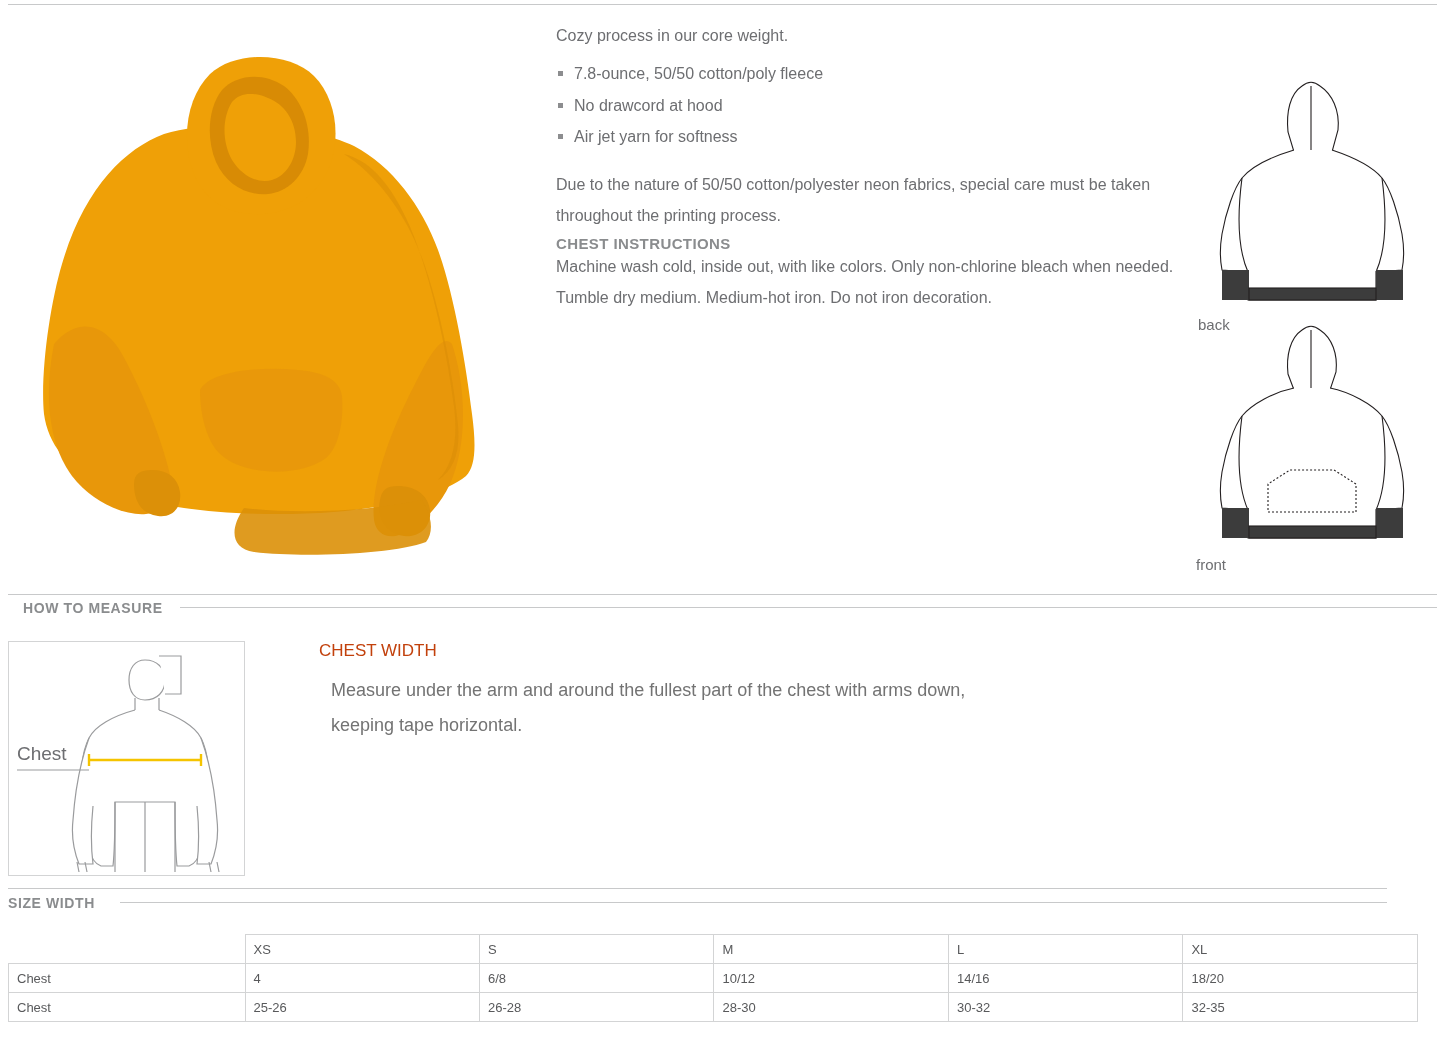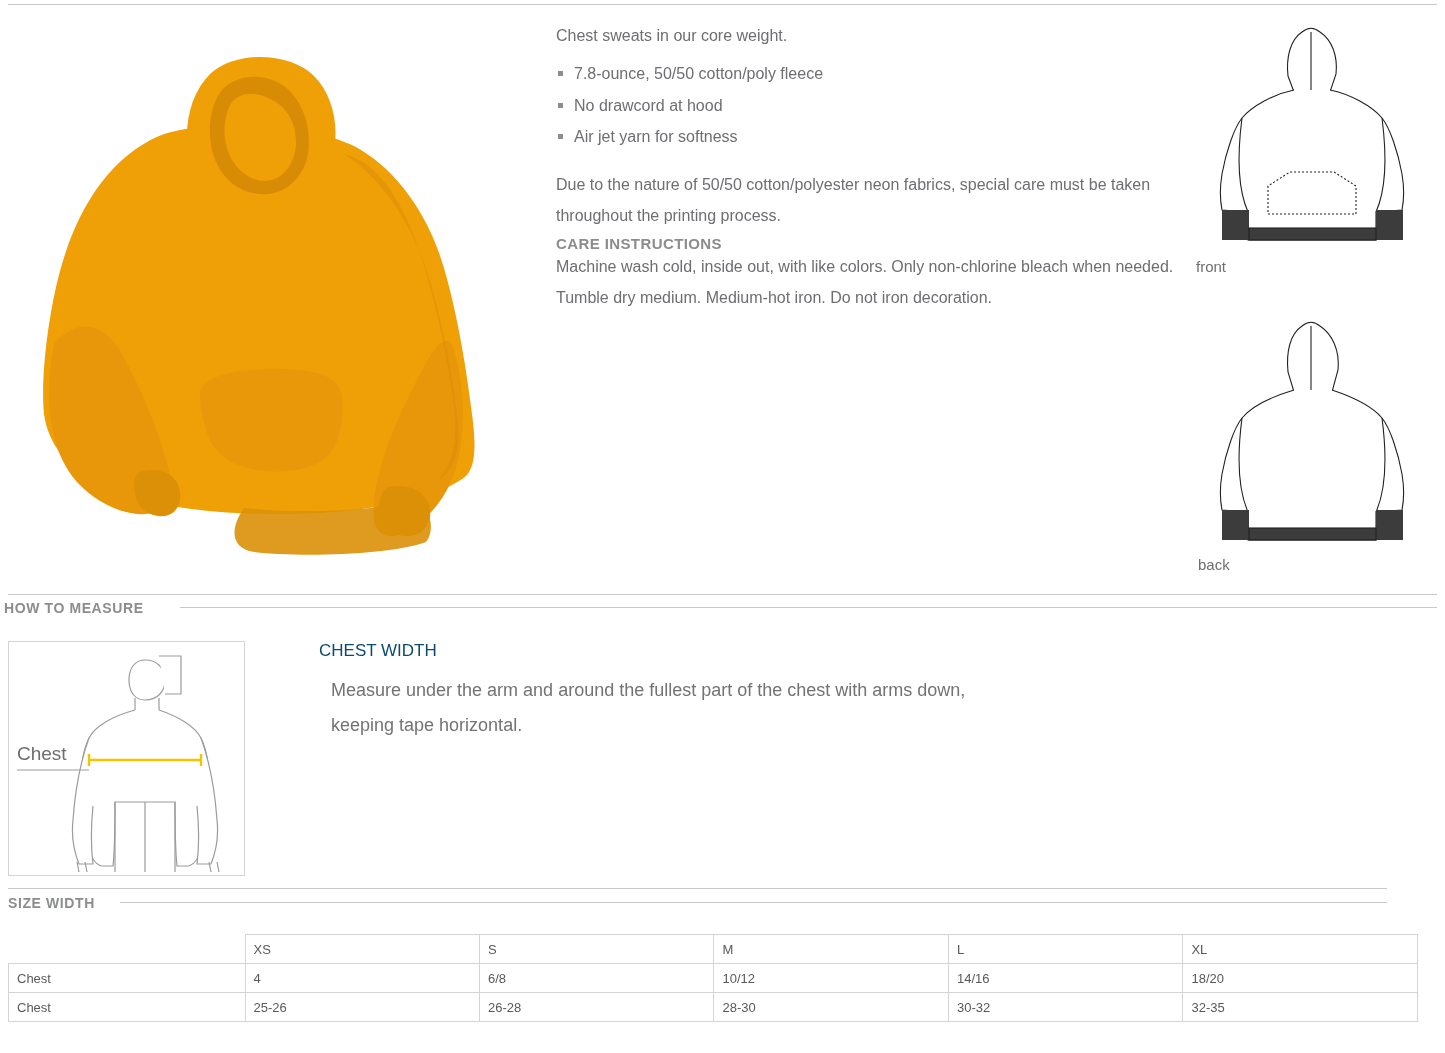--- a/index.html
+++ b/index.html
@@ -65,21 +65,21 @@
     position: absolute; font-size: 14px; font-weight: bold; color: #8a8c8e;
     letter-spacing: .6px;
   }
 
   .measure-img {
     position: absolute; left: 8px; top: 641px; width: 237px; height: 235px;
     border: 1px solid #d3d4d5; background: #fff;
   }
 
   .measure-text { position: absolute; left: 319px; top: 641px; width: 700px; }
-  .measure-head { font-size: 17px; color: #0c4a6e; margin: 0 0 12px 0; }
+  .measure-head { font-size: 17px; color: #c2410c; margin: 0 0 12px 0; }
   .measure-body { font-size: 18px; color: #737373; line-height: 1.95; margin: 12px; }
 
   
   .size-table {
     position: absolute; left: 8px; top: 934px; width: 1410px;
     border-collapse: collapse; font-size: 13px; color: #58595b;
   }
   .size-table td, .size-table th {
     border: 1px solid #d3d4d5; height: 29px; padding: 0 8px;
     text-align: left; font-weight: normal; vertical-align: middle;
@@ -143,65 +143,34 @@
                    C380 540 290 544 240 538 C216 534 216 514 230 494 Z" fill="#dc9008" opacity="0.9"></path>
 
           <path d="M330 140 C362 160 392 200 408 244 C426 292 440 366 444 412
                    C446 438 440 456 424 466 C440 450 444 424 440 392
                    C432 330 414 250 392 204 C374 166 354 146 330 140 Z" fill="#d88b05" opacity="0.5"></path>
         </g>
       </svg>
     </div>
 
     <div class="desc">
-      <p class="lead">Chest sweats in our core weight.</p>
+      <p class="lead">Cozy process in our core weight.</p>
 
       <ul class="bullets">
         <li>7.8-ounce, 50/50 cotton/poly fleece</li>
         <li>No drawcord at hood</li>
         <li>Air jet yarn for softness</li>
       </ul>
 
       <p class="para">Due to the nature of 50/50 cotton/polyester neon fabrics, special care must be taken throughout the printing process.</p>
-      <p class="care-title">CARE INSTRUCTIONS</p>
+      <p class="care-title">CHEST INSTRUCTIONS</p>
       <p class="para">Machine wash cold, inside out, with like colors. Only non-chlorine bleach when needed. Tumble dry medium. Medium-hot iron. Do not iron decoration.</p>
     </div>
 
     <div class="drawings">
-
-      <div class="drawing-box">
-        <svg width="245" height="240" viewBox="0 0 245 240" aria-hidden="true">
-          <g fill="none" stroke="#231f20" stroke-width="1.1">
-
-            <path d="M112 18 C100 26 96 44 98 62 L104 78 L140 78 L146 60
-                     C148 42 142 26 130 18 C124 13 118 13 112 18 Z" fill="#fff"></path>
-            <path d="M121 18 L121 78"></path>
-
-            <path d="M104 76 C84 80 62 92 52 104 C44 114 36 138 32 160
-                     C30 172 30 186 32 196 L58 198 L58 226 L186 226 L186 198
-                     L212 196 C214 186 214 172 212 160 C208 138 200 114 192 104
-                     C182 92 160 80 140 76" fill="#fff"></path>
-
-            <path d="M78 172 L78 200 L166 200 L166 172 L144 158 L100 158 Z" fill="#fff" stroke-dasharray="2 2"></path>
-
-            <path d="M58 198 C50 180 46 150 52 104"></path>
-            <path d="M186 198 C194 180 198 150 192 104"></path>
-          </g>
-
-          <g fill="#3c3c3c">
-            <rect x="32" y="196" width="27" height="30"></rect>
-            <rect x="186" y="196" width="27" height="30"></rect>
-            <rect x="59" y="214" width="127" height="12"></rect>
-          </g>
-          <g fill="none" stroke="#231f20" stroke-width="1.1">
-            <rect x="59" y="214" width="127" height="12"></rect>
-          </g>
-        </svg>
-        <div class="drawing-caption">front</div>
-      </div>
 
       <div class="drawing-box" style="margin-top:58px;">
         <svg width="245" height="240" viewBox="0 0 245 240" aria-hidden="true">
           <g fill="none" stroke="#231f20" stroke-width="1.1">
             <path d="M112 14 C100 22 96 40 98 60 L104 80 L142 80 L148 58
                      C150 38 142 22 130 14 C124 9 118 9 112 14 Z" fill="#fff"></path>
             <path d="M121 14 L121 80"></path>
             <path d="M104 78 C84 84 62 94 52 106 C44 116 36 140 32 162
                      C30 174 30 188 32 198 L58 200 L58 228 L186 228 L186 200
                      L212 198 C214 188 214 174 212 162 C208 140 200 116 192 106
@@ -214,25 +183,56 @@
             <rect x="186" y="198" width="27" height="30"></rect>
             <rect x="59" y="216" width="127" height="12"></rect>
           </g>
           <g fill="none" stroke="#231f20" stroke-width="1.1">
             <rect x="59" y="216" width="127" height="12"></rect>
           </g>
         </svg>
         <div class="drawing-caption back">back</div>
       </div>
 
+      <div class="drawing-box">
+        <svg width="245" height="240" viewBox="0 0 245 240" aria-hidden="true">
+          <g fill="none" stroke="#231f20" stroke-width="1.1">
+
+            <path d="M112 18 C100 26 96 44 98 62 L104 78 L140 78 L146 60
+                     C148 42 142 26 130 18 C124 13 118 13 112 18 Z" fill="#fff"></path>
+            <path d="M121 18 L121 78"></path>
+
+            <path d="M104 76 C84 80 62 92 52 104 C44 114 36 138 32 160
+                     C30 172 30 186 32 196 L58 198 L58 226 L186 226 L186 198
+                     L212 196 C214 186 214 172 212 160 C208 138 200 114 192 104
+                     C182 92 160 80 140 76" fill="#fff"></path>
+
+            <path d="M78 172 L78 200 L166 200 L166 172 L144 158 L100 158 Z" fill="#fff" stroke-dasharray="2 2"></path>
+
+            <path d="M58 198 C50 180 46 150 52 104"></path>
+            <path d="M186 198 C194 180 198 150 192 104"></path>
+          </g>
+
+          <g fill="#3c3c3c">
+            <rect x="32" y="196" width="27" height="30"></rect>
+            <rect x="186" y="196" width="27" height="30"></rect>
+            <rect x="59" y="214" width="127" height="12"></rect>
+          </g>
+          <g fill="none" stroke="#231f20" stroke-width="1.1">
+            <rect x="59" y="214" width="127" height="12"></rect>
+          </g>
+        </svg>
+        <div class="drawing-caption">front</div>
+      </div>
+
     </div>
   </div>
 
   <div class="section-rule" style="left:8px; top:594px; width:1429px;"></div>
-  <div class="section-title" style="left:4px; top:600px;">HOW TO MEASURE</div>
+  <div class="section-title" style="left:23px; top:600px;">HOW TO MEASURE</div>
   <div class="section-rule" style="left:180px; top:607px; width:1257px;"></div>
 
   <div class="measure-img">
     <svg width="235" height="233" viewBox="0 0 235 233" aria-hidden="true">
       <g fill="none" stroke="#9a9b9d" stroke-width="1.2">
 
         <path d="M136 18 C126 18 120 26 120 38 C120 50 126 58 136 58
                  C148 58 156 50 156 38 C156 26 148 18 136 18 Z" fill="#fff"></path>
 
         <path d="M150 14 L172 14 L172 52 L156 52" fill="#fff"></path>

